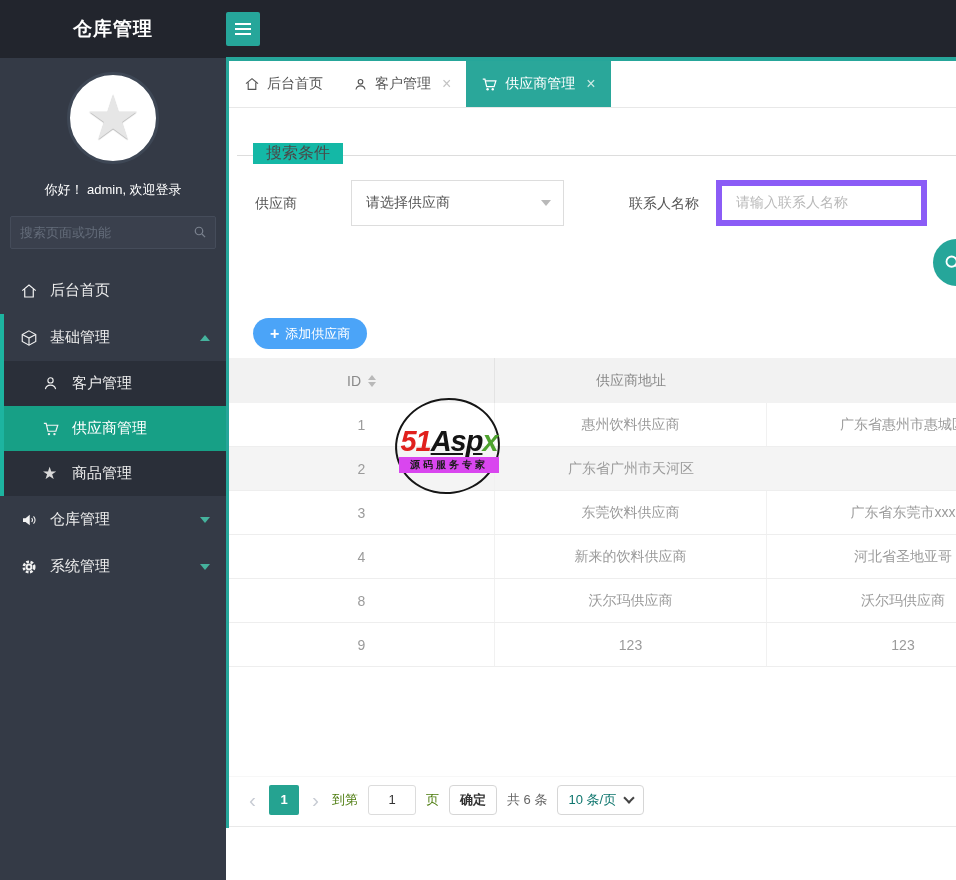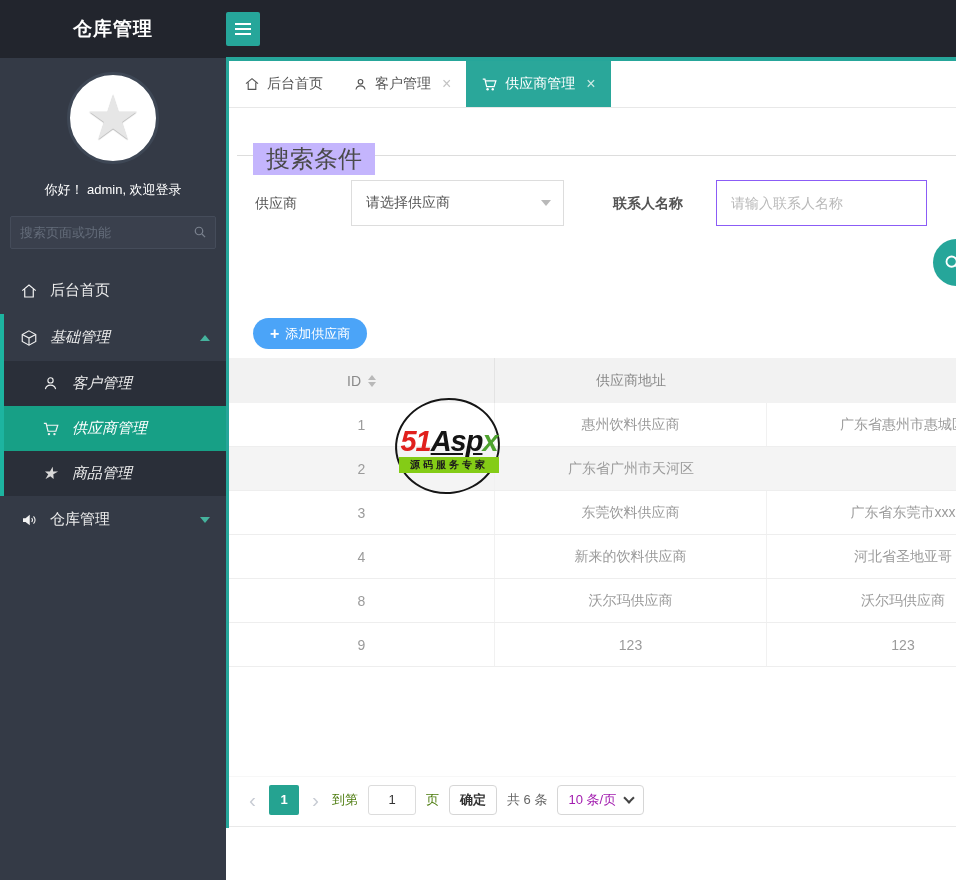--- a/index.html
+++ b/index.html
@@ -25,21 +25,21 @@
   .side-search { position:relative; margin:17px 10px 0 10px; }
   .side-search input { width:100%; height:33px; background:#3a404d; border:1px solid #454c5a; border-radius:2px;
     color:#cfd4dc; font-size:13px; padding:0 30px 0 9px; outline:none; font-family:inherit; }
   .side-search input::placeholder { color:#646c7a; }
   .side-search .mag { position:absolute; right:8px; top:8px; color:#7b828f; }
   .nav { margin-top:18px; }
   .nav-item { height:47px; display:flex; align-items:center; padding-left:20px; color:#ededed;
     font-size:15px; cursor:pointer; position:relative; }
   .nav-item .nav-icon { width:20px; margin-right:10px; display:flex; align-items:center; color:#f2f2f2; }
   .nav-group { border-left:4px solid #1db4a0; }
-  .nav-group .nav-item { padding-left:16px;font-style:italic; }
+  .nav-group .nav-item { padding-left:16px; }
   .nav-children .nav-item { height:45px; padding-left:38px; background:#2a2f39; }
   .nav-children .nav-item.active { background:#17a086; color:#fff; }
   .caret-up, .caret-down { position:absolute; right:16px; width:0; height:0; }
   .caret-up   { border-left:5px solid transparent; border-right:5px solid transparent; border-bottom:6px solid #45b29d; }
   .caret-down { border-left:5px solid transparent; border-right:5px solid transparent; border-top:6px solid #45b29d; }
   .gear-hole { fill:#343a46; }
   
   .main-topline { position:absolute; left:226px; top:57px; width:730px; height:4px; background:#26a69a; }
   .main-leftline { position:absolute; left:226px; top:61px; width:3px; height:767px; background:#26a69a; }
   .tabbar { position:absolute; left:229px; top:61px; width:727px; height:47px; background:#fff;
@@ -47,32 +47,32 @@
   .tab { display:flex; align-items:center; padding:0 15px; font-size:14px; color:#555; cursor:pointer; }
   .tab .tab-icon { margin-right:7px; display:flex; align-items:center; color:#555; }
   .tab .close { margin-left:11px; color:#c3c3c3; font-size:16px; line-height:1; cursor:pointer; }
   .tab.active { background:#2aa79a; color:#fff; }
   .tab.active .tab-icon { color:#fff; }
   .tab.active .close { color:#cdeae4; }
   .content { position:absolute; left:229px; top:108px; width:727px; height:772px; background:#fff; }
   
   .fieldset { position:absolute; left:8px; right:0; top:36px; height:24px; }
   .fieldset-line { position:absolute; left:0; right:0; top:11px; border-top:1px solid #ddd; }
-  .fieldset-legend { position:absolute; left:16px; top:-1px; background:#c4b5fd; padding:0 13px;
-    font-size:24px; color:#4a4a4a; }
+  .fieldset-legend { position:absolute; left:16px; top:-1px; background:#14b8a6; padding:0 13px;
+    font-size:16px; color:#4a4a4a; }
   
   .form-label { position:absolute; height:46px; line-height:46px; font-size:14px; color:#555; }
   .lbl-supplier { left:26px; top:72px; width:82px; }
-  .lbl-contact  { left:384px; top:72px; width:88px;font-weight:bold; }
+  .lbl-contact  { left:400px; top:72px; width:88px; }
   .select-box { position:absolute; left:122px; top:72px; width:213px; height:46px; border:1px solid #ddd;
     background:#fff; display:flex; align-items:center; padding:0 14px; font-size:14px; color:#555; cursor:pointer; }
   .select-box .sel-caret { position:absolute; right:12px; top:19px; width:0; height:0;
     border-left:5px solid transparent; border-right:5px solid transparent; border-top:6px solid #b9b9b9; }
-  .text-input { position:absolute; left:487px; top:72px; width:211px; height:46px; border:1px solid #8b5cf6;
-    padding:0 14px; font-size:14px; color:#555; outline:none; font-family:Liberation Sans, sans-serif; }
+  .text-input { position:absolute; left:487px; top:72px; width:211px; height:46px; border:6px solid #8b5cf6;
+    padding:0 14px; font-size:14px; color:#555; outline:none; font-family:Liberation Mono, monospace; }
   .text-input::placeholder { color:#b9b9b9; }
   .search-fab { position:absolute; left:933px; top:239px; width:47px; height:47px; border-radius:50%;
     background:#26a69a; color:#fff; display:flex; align-items:center; justify-content:flex-start;
     padding-left:9px; cursor:pointer; }
   
   .add-btn { position:absolute; left:24px; top:210px; height:31px; border-radius:16px; background:#4ba4f8;
     color:#fff; font-size:13px; border:none; display:flex; align-items:center; padding:0 17px; cursor:pointer;
     font-family:inherit; }
   .add-btn .plus { font-size:16px; font-weight:bold; margin-right:6px; line-height:1; }
   
@@ -95,35 +95,35 @@
   .sort .up { border-bottom:5px solid #b9b9b9; }
   .sort .dn { border-top:5px solid #b9b9b9; }
   
   .watermark { position:absolute; left:388px; top:397px; width:122px; height:100px; pointer-events:none; }
   .wm-circle { position:absolute; left:7px; top:1px; width:105px; height:96px; border:2.5px solid #151515;
     border-radius:50%; transform:rotate(-8deg); }
   .wm-text { position:absolute; left:0; top:28px; width:122px; text-align:center; font-size:29px;
     font-weight:bold; font-style:italic; letter-spacing:-1px; background:rgba(255,255,255,0.0); white-space:nowrap; }
   .wm-red { color:#e0201d; } .wm-dark { color:#141414;text-decoration:underline; } .wm-green { color:#4ea32e; }
   .wm-sub { position:absolute; left:11px; top:60px; width:100px; text-align:center; font-size:10px;
-    font-weight:bold; color:#1c1c1c; letter-spacing:3px; background:#84cc16; padding:1px 0; }
+    font-weight:bold; color:#1c1c1c; letter-spacing:3px; background:#d946ef; padding:1px 0; }
   
   .pager { position:absolute; left:0; top:668px; width:727px; height:46px; display:flex; align-items:center;
     gap:10px; padding-left:17px; border-top:1px solid #f7f7f7; }
   .pg-arrow { color:#c8ccd4; font-size:21px; line-height:1; padding:0 3px; cursor:pointer; }
   .pg-num { width:30px; height:30px; background:#25a391; color:#fff; font-size:13px; font-weight:bold;
     border-radius:2px; display:flex; align-items:center; justify-content:center; cursor:pointer; }
   .pg-text { color:#4d7c0f; font-size:13px; }
   .pg-input { width:48px; height:30px; border:1px solid #dcdcdc; border-radius:3px; text-align:center;
     font-size:13px; color:#333; outline:none; font-family:inherit; }
   .pg-confirm { height:30px; min-width:48px; border:1px solid #d6d6d6; border-radius:4px; background:#fff;
     font-size:13px; font-weight:bold; color:#333; cursor:pointer; font-family:inherit; padding:0 8px; }
   .pg-total { color:#666; font-size:13px; }
   .pg-size { height:30px; border:1px solid #d6d6d6; border-radius:4px; display:flex; align-items:center;
-    padding:0 10px; gap:9px; font-size:13px; color:#a21caf; cursor:pointer; }
+    padding:0 10px; gap:9px; font-size:13px; color:#0f766e; cursor:pointer; }
   .pg-size .chev { width:8px; height:8px; border-right:2px solid #444; border-bottom:2px solid #444;
     transform:rotate(45deg); margin-top:-4px; }
   .content-bottomline { position:absolute; left:0; top:718px; width:727px; border-top:1px solid #e9e9e9; }
   svg { display:block; }
 </style>
 </head>
 <body>
 
 <div class="topbar">
   <div class="app-title">仓库管理</div>
@@ -199,20 +199,31 @@
     <div class="nav-item">
       <span class="nav-icon">
         <svg width="18" height="18" viewBox="0 0 24 24">
             <path d="M4 9.5v5h3.4L13 19V5L7.4 9.5H4Z" fill="currentColor"></path>
             <path d="M15.6 9.3a4.3 4.3 0 0 1 0 5.4M18 7.2a7.3 7.3 0 0 1 0 9.6" fill="none" stroke="currentColor" stroke-width="1.4"></path>
           </svg>
       </span>
       <span>仓库管理</span>
       <i class="caret-down"></i>
     </div>
+    <div class="nav-item">
+      <span class="nav-icon">
+        <svg width="18" height="18" viewBox="0 0 24 24">
+            <circle cx="12" cy="12" r="7" fill="none" stroke="currentColor" stroke-width="3.4" stroke-dasharray="3.6 2.1"></circle>
+            <circle cx="12" cy="12" r="4.6" fill="currentColor"></circle>
+            <circle class="gear-hole" cx="12" cy="12" r="1.9"></circle>
+          </svg>
+      </span>
+      <span>系统管理</span>
+      <i class="caret-down"></i>
+    </div>
   </div>
 </div>
 
 <div class="main-topline"></div>
 <div class="main-leftline"></div>
 
 <div class="tabbar">
   <div class="tab">
     <span class="tab-icon">
       <svg width="16" height="16" viewBox="0 0 24 24">

